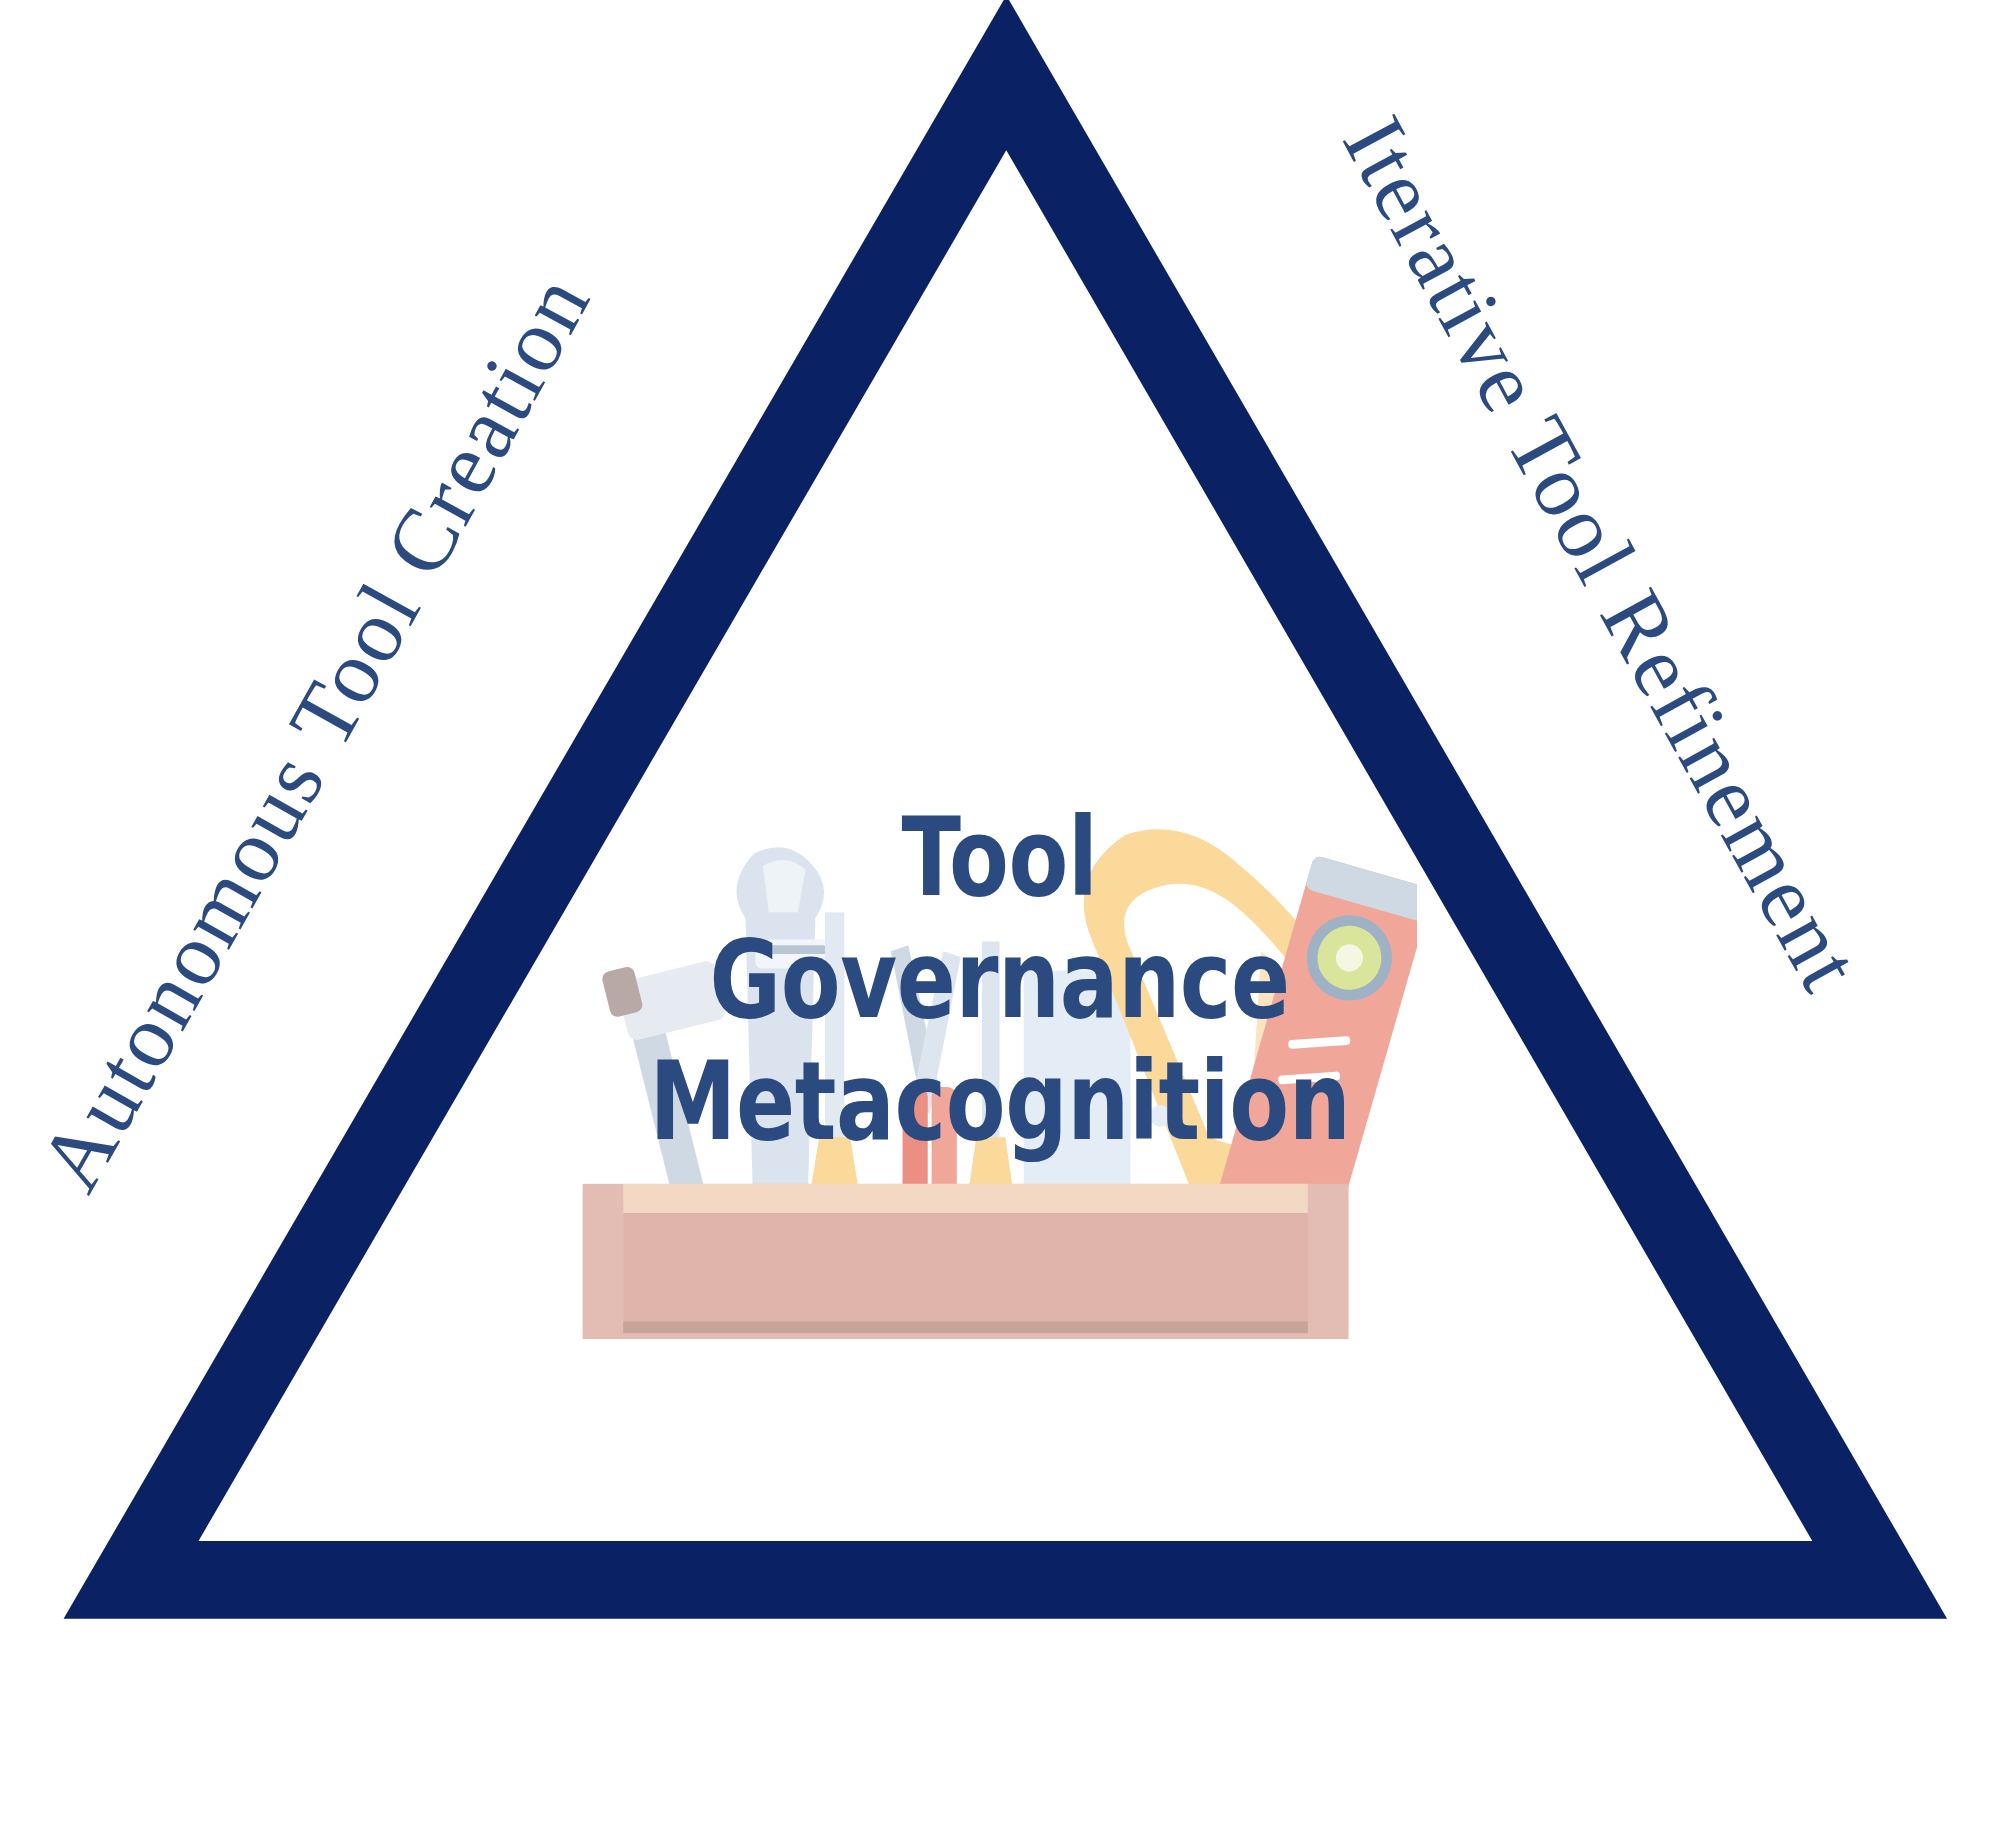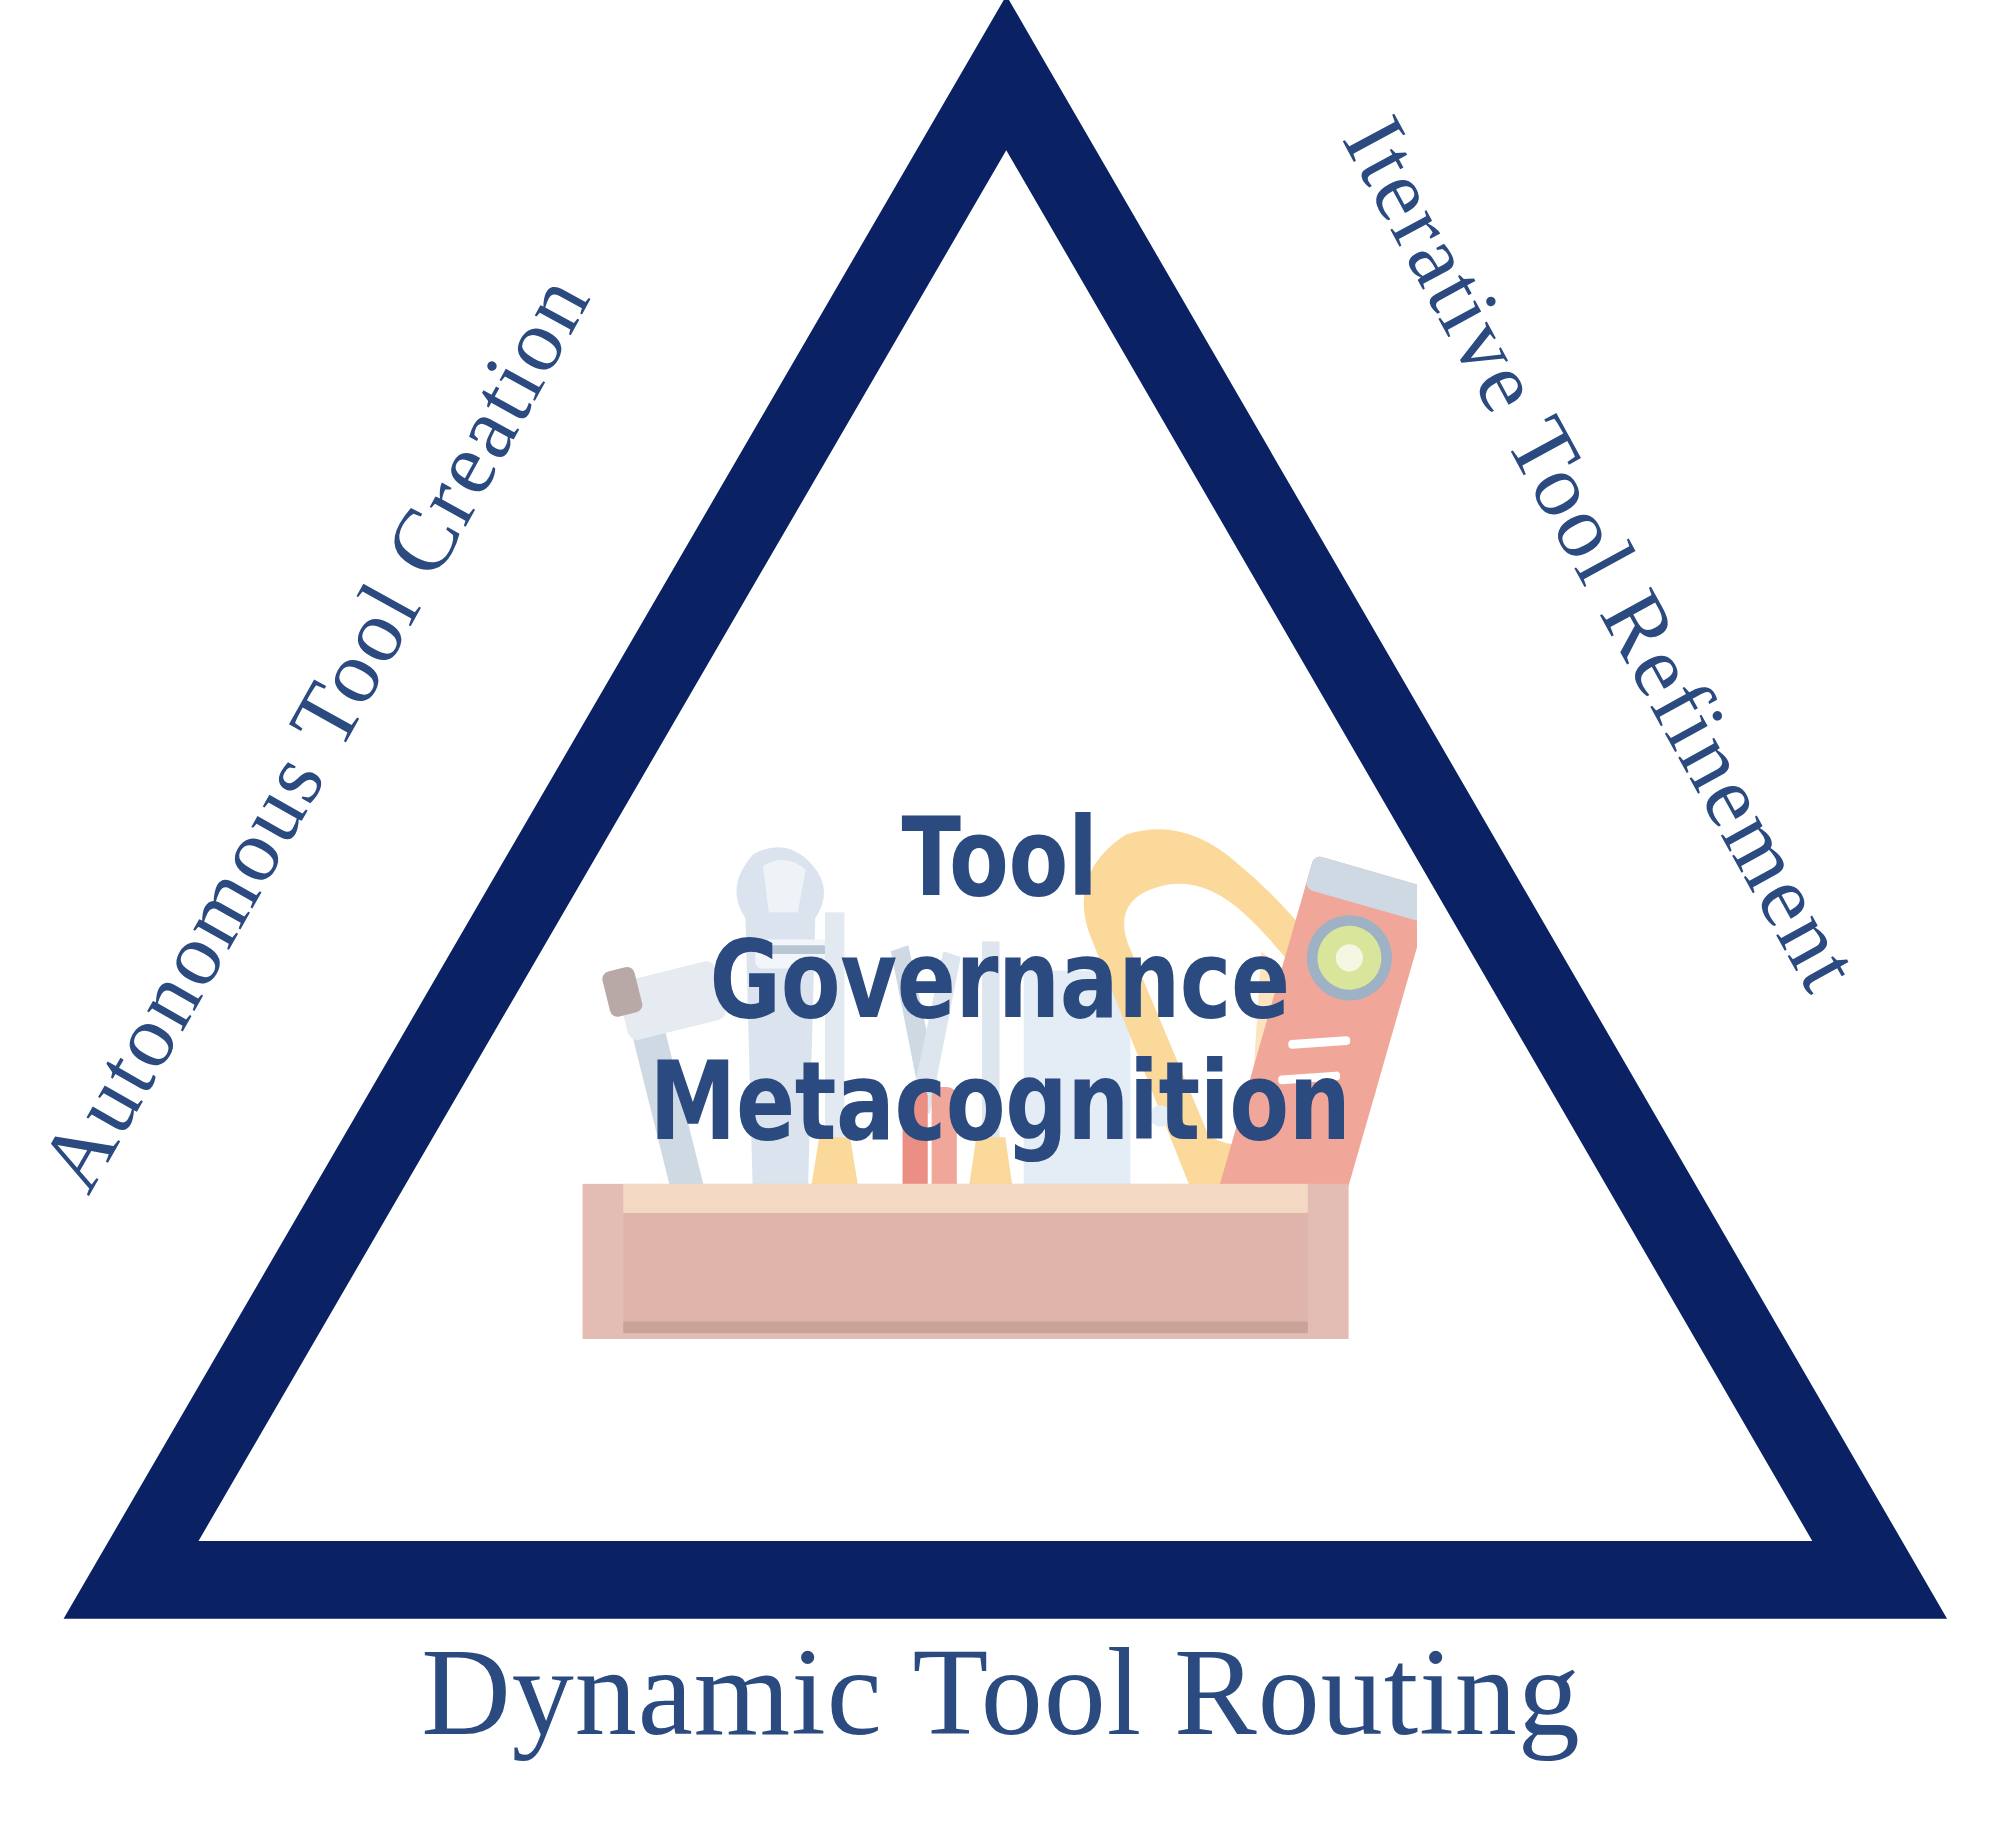--- a/index.html
+++ b/index.html
@@ -174,16 +174,15 @@
       </g>
     </svg>
 
     <div id="center-text">
       <span class="cline" id="cline-1">Tool</span>
       <span class="cline" id="cline-2">Governance</span>
       <span class="cline" id="cline-3">Metacognition</span>
     </div>
   </div>
 
-  <div id="bottom-label">Dynamic Tool Routing</div>
 
 </div>
 
 
 </body></html>

